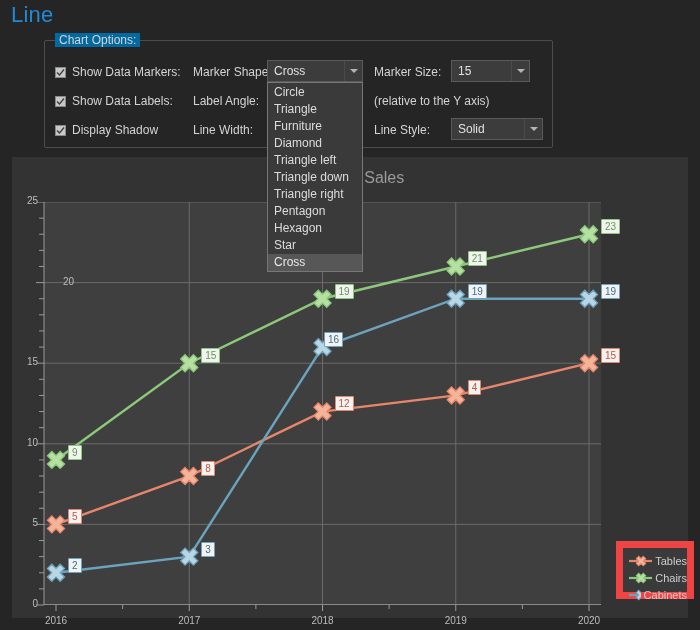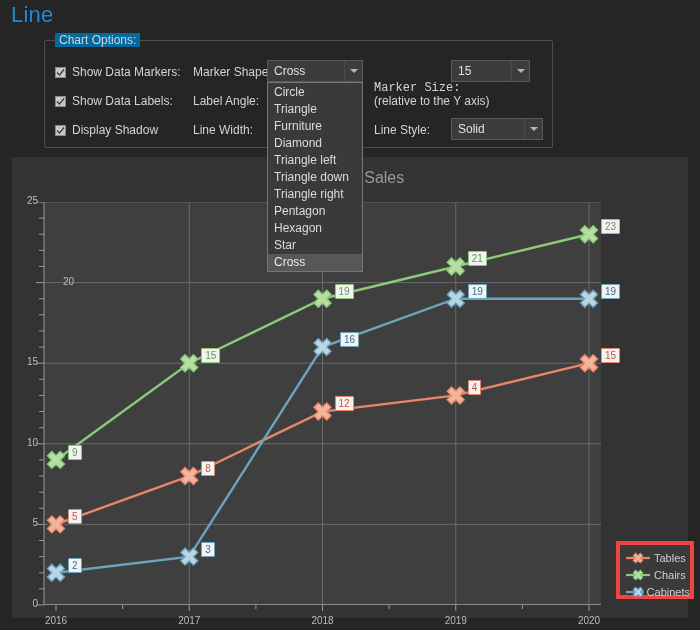--- a/index.html
+++ b/index.html
@@ -88,21 +88,21 @@
     width:60px;
   }
   .dlabel{
     position:absolute;font-size:10px;line-height:13px;
     padding:0px 3px;background:#f2f2f2;
     border:1px solid #888;border-radius:1px;
     white-space:nowrap;
   }
   #legend{
     position:absolute;left:604px;top:384px;width:78px;height:58px;
-    background:#3a3a3a;border:4px solid #ef4444;box-sizing:border-box;
+    background:#3a3a3a;border:7px solid #ef4444;box-sizing:border-box;
     padding:4px 0 0 5px;
   }
   .lgrow{display:flex;align-items:center;height:17px;}
   .lgrow .lgtext{font-size:11px;color:#cfcfcf;margin-left:3px;}
 </style>
 </head>
 <body>
 
 <div id="page-title">Line</div>
 
@@ -144,21 +144,21 @@
   <span class="opt-label">Line Width:</span>
 </div>
 
 <div class="combo" style="left:267px;top:60px;width:96px;">
   <span class="val">Cross</span>
   <span class="arrowbox">
       <span class="caret"></span>
     </span>
 </div>
 
-<div class="opt-row" style="left:374px;top:77px;font-family:Liberation Mono, monospace;">
+<div class="opt-row" style="left:374px;top:61px;">
   <span class="opt-label">Marker Size:</span>
 </div>
 <div class="combo" style="left:451px;top:60px;width:79px;">
   <span class="val">15</span>
   <span class="arrowbox">
       <span class="caret"></span>
     </span>
 </div>
 <div class="opt-row" style="left:374px;top:90px;">
   <span class="opt-label">(relative to the Y axis)</span>
@@ -225,21 +225,21 @@
       <div class="dlabel" style="left: 290.5px; top: 194px; border-color: rgb(232, 134, 107); color: rgb(192, 90, 56);">12</div>
       <div class="dlabel" style="left: 423.75px; top: 178.44px; border-color: rgb(232, 134, 107); color: rgb(192, 90, 56);">4</div>
       <div class="dlabel" style="left: 557px; top: 146.2px; border-color: rgb(232, 134, 107); color: rgb(192, 90, 56);">15</div>
       <div class="dlabel" style="left: 24px; top: 242.92px; border-color: rgb(140, 201, 122); color: rgb(95, 154, 78);">9</div>
       <div class="dlabel" style="left: 157.25px; top: 146.2px; border-color: rgb(140, 201, 122); color: rgb(95, 154, 78);">15</div>
       <div class="dlabel" style="left: 290.5px; top: 81.72px; border-color: rgb(140, 201, 122); color: rgb(95, 154, 78);">19</div>
       <div class="dlabel" style="left: 423.75px; top: 49.48px; border-color: rgb(140, 201, 122); color: rgb(95, 154, 78);">21</div>
       <div class="dlabel" style="left: 557px; top: 17.24px; border-color: rgb(140, 201, 122); color: rgb(95, 154, 78);">23</div>
       <div class="dlabel" style="left: 24px; top: 355.76px; border-color: rgb(108, 163, 189); color: rgb(61, 111, 140);">2</div>
       <div class="dlabel" style="left: 157.25px; top: 339.64px; border-color: rgb(108, 163, 189); color: rgb(61, 111, 140);">3</div>
-      <div class="dlabel" style="left: 296px; top: 130.08px; border-color: rgb(108, 163, 189); color: rgb(61, 111, 140);">16</div>
+      <div class="dlabel" style="left: 280px; top: 130.08px; border-color: rgb(108, 163, 189); color: rgb(61, 111, 140);">16</div>
       <div class="dlabel" style="left: 423.75px; top: 81.72px; border-color: rgb(108, 163, 189); color: rgb(61, 111, 140);">19</div>
       <div class="dlabel" style="left: 557px; top: 81.72px; border-color: rgb(108, 163, 189); color: rgb(61, 111, 140);">19</div>
     </div>
   <div id="legend">
       <div class="lgrow">
         <svg width="26" height="14">
           <line x1="1" y1="7" x2="25" y2="7" stroke="#e8866b" stroke-width="2.2"></line>
           <path d="M11.3,2 L14.7,2 L14.7,5.3 L18,5.3 L18,8.7 L14.7,8.7 L14.7,12 L11.3,12 L11.3,8.7 L8,8.7 L8,5.3 L11.3,5.3 Z" fill="#f3b49a" stroke="#e8866b" stroke-width="1" transform="rotate(45 13 7)"></path>
         </svg>
         <span class="lgtext">Tables</span>

